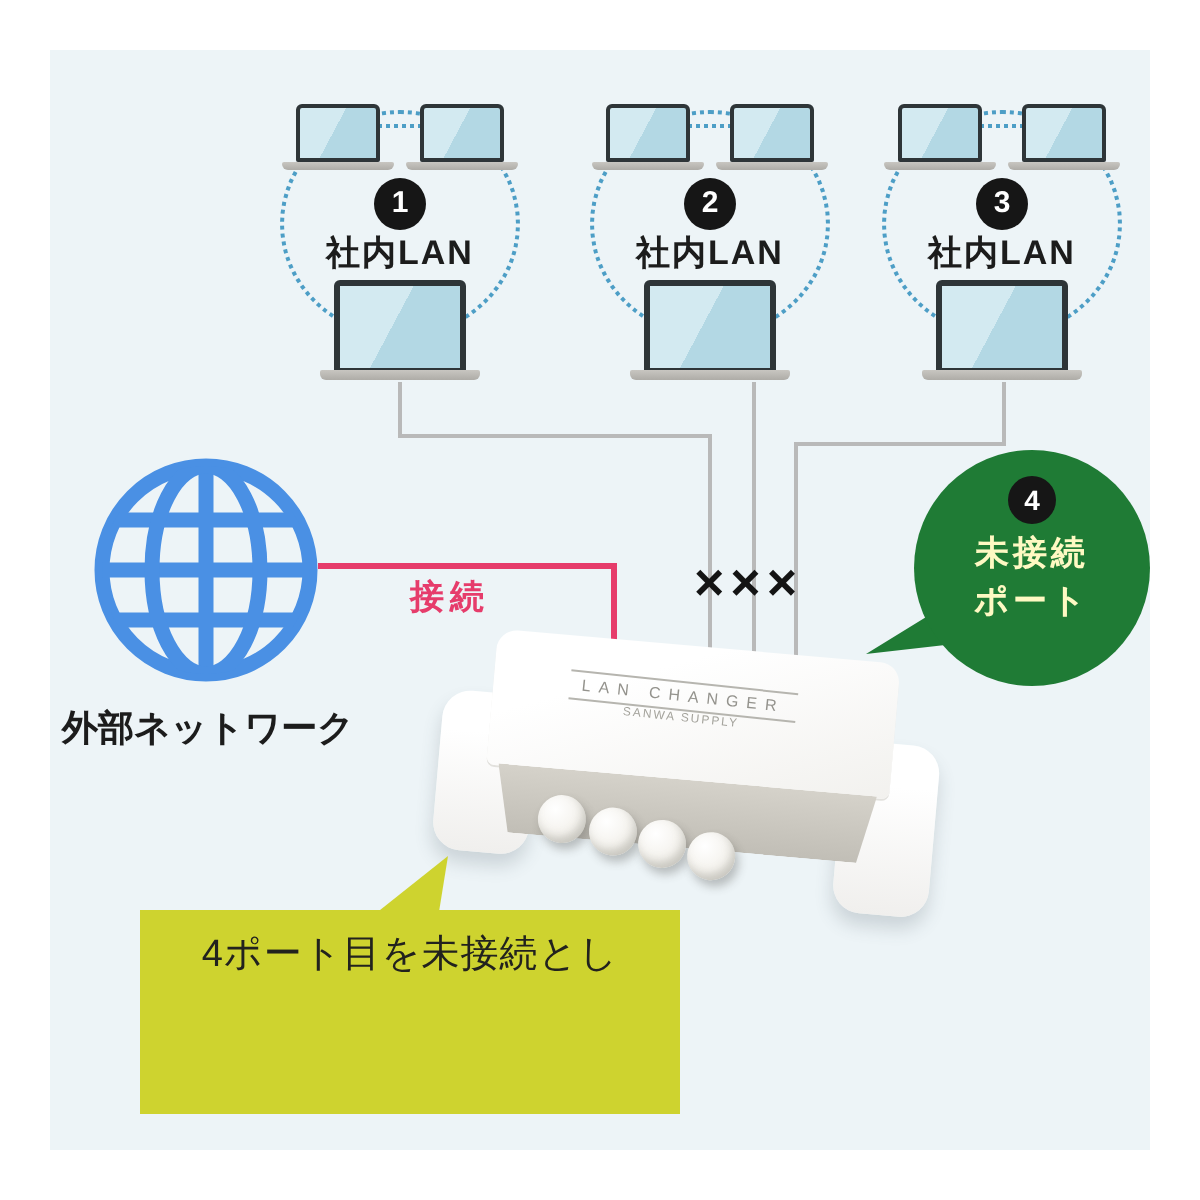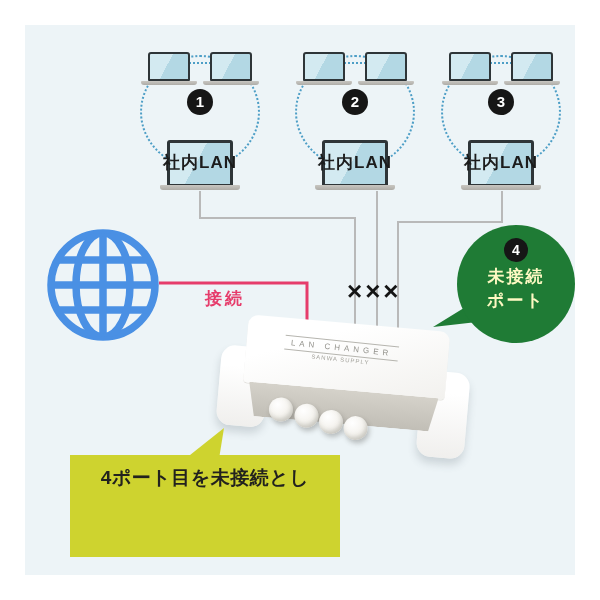--- a/index.html
+++ b/index.html
@@ -29,21 +29,21 @@
   .sm .base{left:0;top:29px;width:56px;height:4px;}
   .la{left:21px;top:7px;} .lb{left:83px;top:7px;}
   .lg-laptop{left:40px;top:95px;width:80px;height:52px;}
   .lg-laptop .scr{left:7px;top:0;width:60px;height:41px;border-width:3px;}
   .lg-laptop .base{left:0;top:45px;width:80px;height:5px;}
 
   .badge{width:26px;height:26px;border-radius:50%;background:#161616;color:#ffffff;
          font-weight:bold;font-size:15px;line-height:26px;text-align:center;z-index:3;}
   .group-badge{left:67px;top:44px;}
   .glabel{left:0;top:70px;width:160px;text-align:center;font-size:17px;font-weight:bold;
-          color:#1c1c1c;letter-spacing:1px;z-index:3;margin-top:36px;}
+          color:#1c1c1c;letter-spacing:1px;z-index:3;}
 
   
   svg.globe{left:20px;top:202px;width:116px;height:116px;z-index:2;}
   svg.globe *{stroke:#4a90e4;stroke-width:7.5;fill:none;}
   .ext-label{left:2px;top:327px;width:154px;text-align:center;font-size:18px;font-weight:bold;color:#1c1c1c;z-index:2;}
   .conn-label{left:180px;top:262px;width:62px;color:#e63c6b;
               font-size:17px;font-weight:bold;letter-spacing:3px;z-index:2;}
   .xmarks{left:322px;top:253px;font-size:26px;font-weight:900;color:#141414;
           letter-spacing:3px;line-height:26px;z-index:3;}
 
@@ -71,21 +71,21 @@
   
   svg.tails{left:0;top:0;width:550px;height:550px;z-index:5;pointer-events:none;}
   .green-bubble{left:432px;top:200px;width:118px;height:118px;border-radius:50%;background:#1f7b35;
                 z-index:6;display:flex;flex-direction:column;align-items:center;
                 padding-top:13px;box-sizing:border-box;}
   .b4{position:static;width:24px;height:24px;line-height:24px;font-size:14px;margin-bottom:3px;}
   .gb-line{color:#fef9c3;font-weight:bold;font-size:17px;letter-spacing:2px;line-height:24px;}
 
   .callout{left:45px;top:430px;width:270px;height:102px;background:#ced32f;z-index:6;
            text-align:center;padding-top:8px;box-sizing:border-box;}
-  .c-line{font-size:19px;font-weight:bold;color:#22221e;line-height:29px;letter-spacing:.5px;}
+  .c-line{font-size:19px;font-weight:normal;color:#22221e;line-height:29px;letter-spacing:.5px;}
 </style>
 </head>
 <body>
 
 <div class="stage">
   <div class="canvas">
 
     <svg class="wires" viewBox="0 0 550 550">
       <polyline class="gray" points="175,166 175,193 330,193 330,320"></polyline>
       <polyline class="gray" points="352,166 352,320"></polyline>
@@ -158,20 +158,21 @@
         </defs>
       <circle cx="58" cy="58" r="52"></circle>
       <g clip-path="url(#gc)">
         <line x1="2" y1="33" x2="114" y2="33"></line>
         <line x1="2" y1="58" x2="114" y2="58"></line>
         <line x1="2" y1="83" x2="114" y2="83"></line>
         <line x1="58" y1="2" x2="58" y2="114"></line>
         <ellipse cx="58" cy="58" rx="27" ry="52"></ellipse>
       </g>
     </svg>
+    <div class="ext-label">外部ネットワーク</div>
     <div class="conn-label">接続</div>
     <div class="xmarks">×××</div>
 
     <div class="device">
       <div class="foot fl"></div>
       <div class="foot fr"></div>
       <div class="dtop"></div>
       <div class="brand">
         <div class="brand-main">LAN CHANGER</div>
         <div class="brand-sub">SANWA SUPPLY</div>

